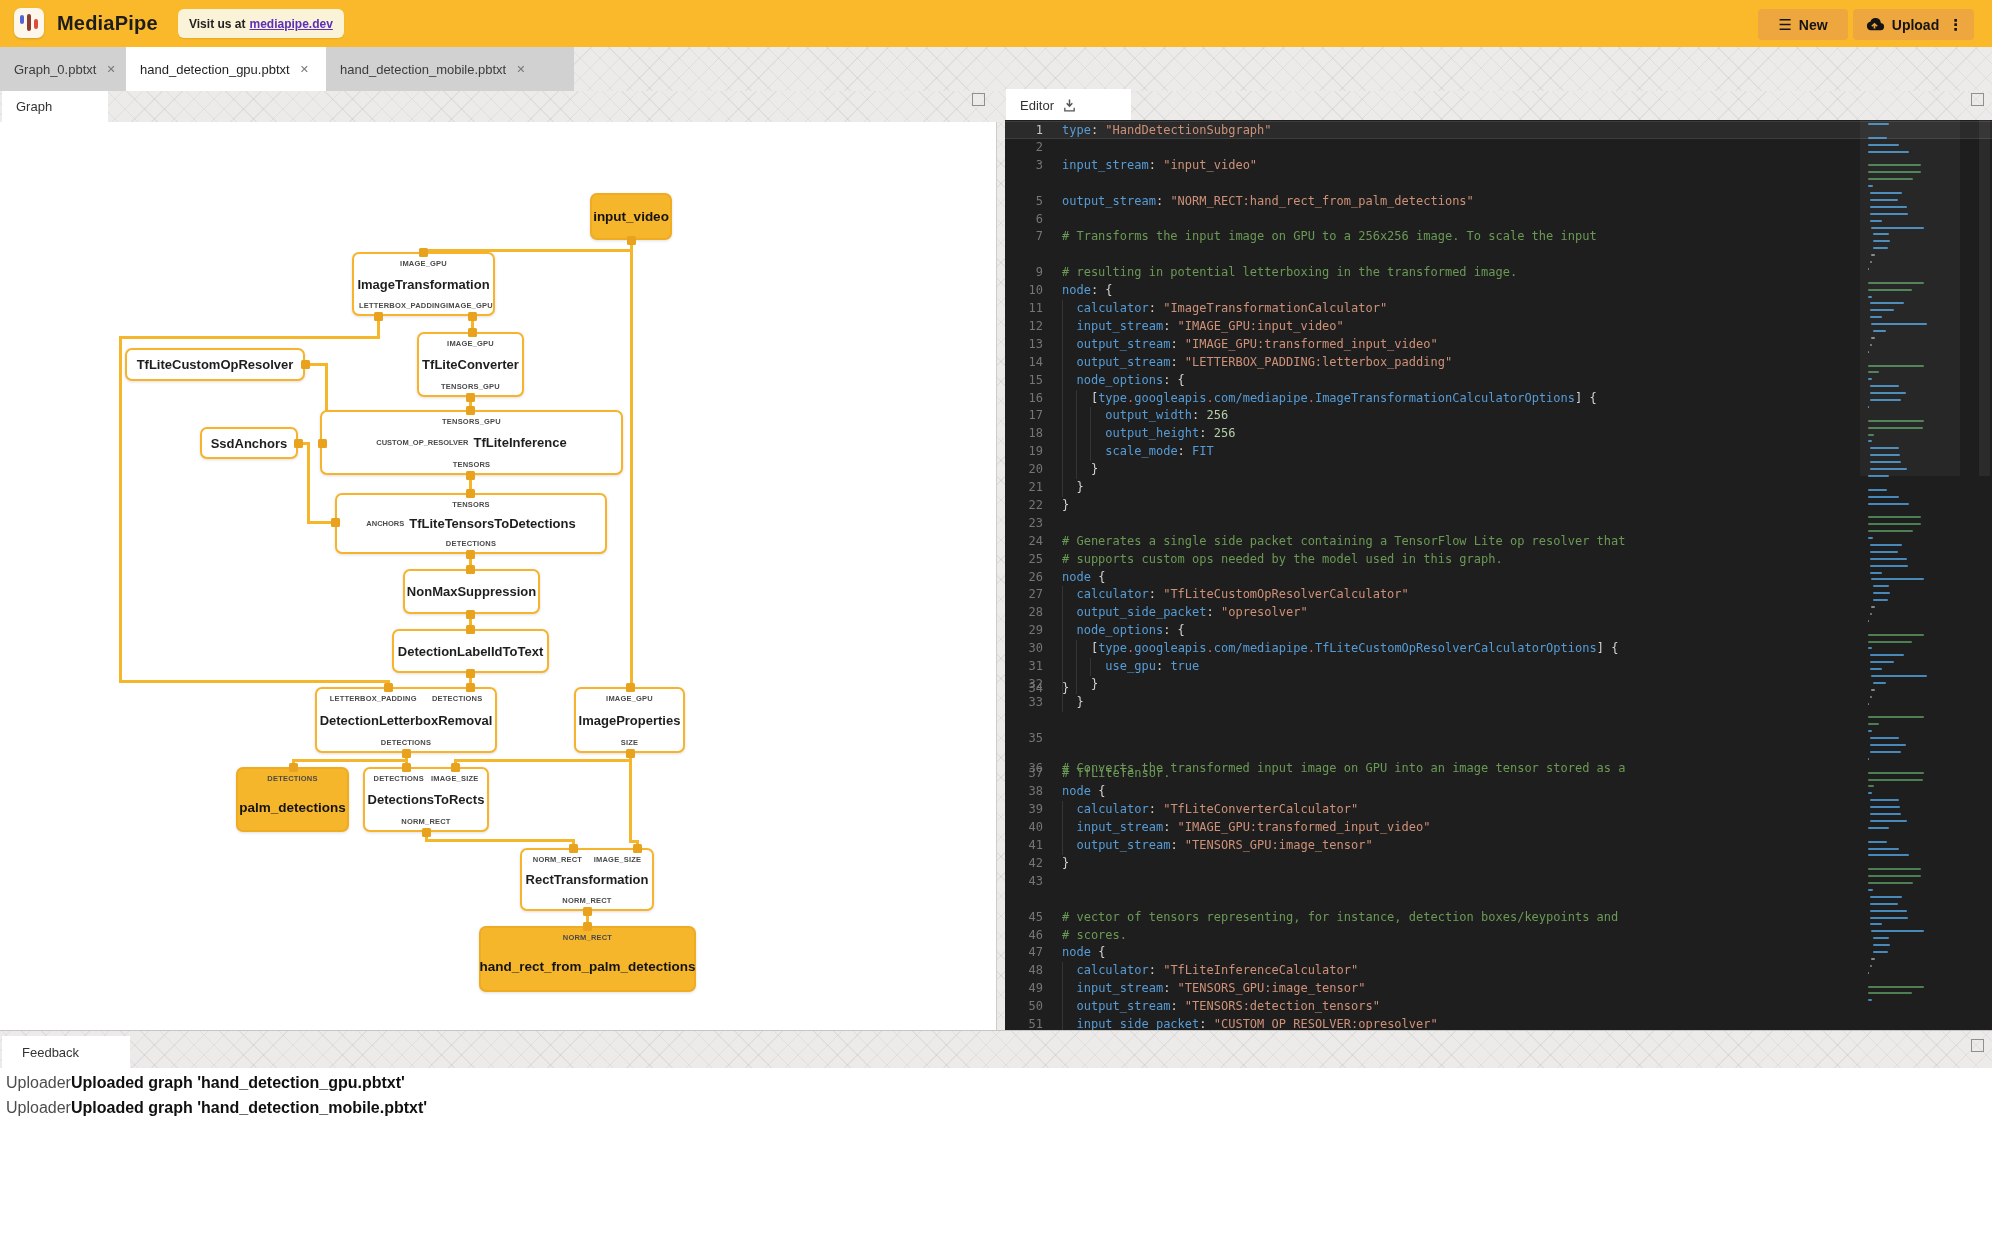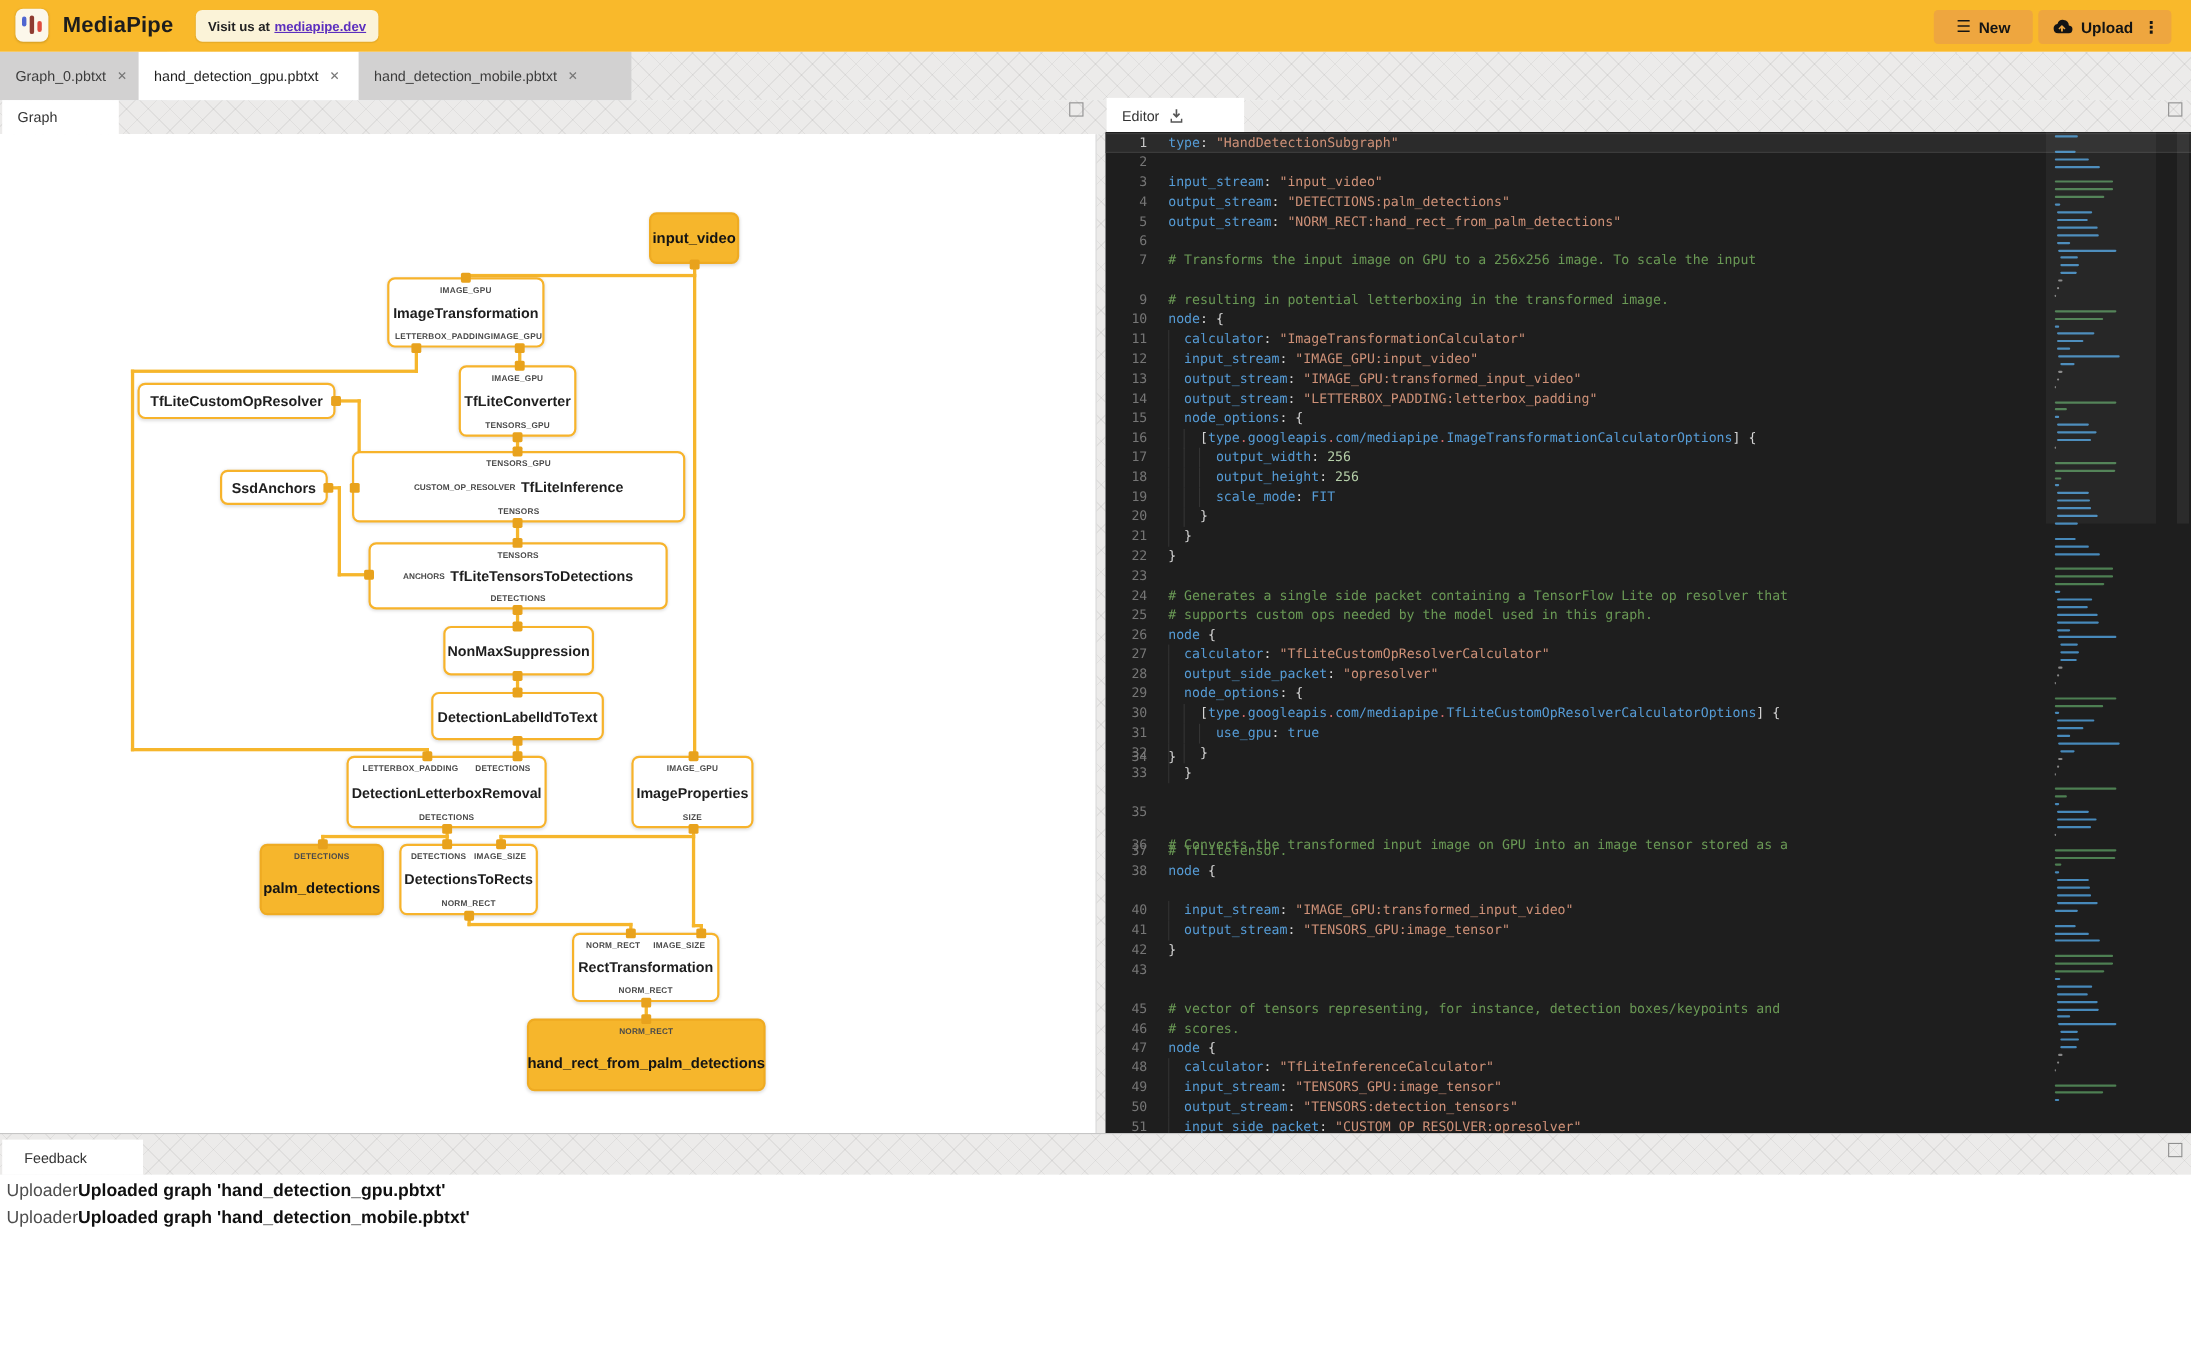--- a/index.html
+++ b/index.html
@@ -468,21 +468,20 @@
       <div class="mrow" style="left: 3px; top: 851.7px; width: 0.72px; background: rgb(154, 154, 154);"></div>
       <div class="mrow" style="left: 3px; top: 865.5px; width: 56.16px; background: rgb(86, 145, 92);"></div>
       <div class="mrow" style="left: 3px; top: 872.4px; width: 43.92px; background: rgb(86, 145, 92);"></div>
       <div class="mrow" style="left: 3px; top: 879.3px; width: 4.32px; background: rgb(79, 156, 214);"></div>
     </div>
   <div id="mmviewport"></div>
   <div id="vscroll"></div>
 <div class="cline cur" style="top: 1px;"><span class="lnum">1</span><span class="codetext"><span class="tk">type</span><span class="tp">: </span><span class="ts">"HandDetectionSubgraph"</span></span></div>
     <div class="cline" style="top: 18.9px;"><span class="lnum">2</span><span class="codetext"></span></div>
     <div class="cline" style="top: 36.8px;"><span class="lnum">3</span><span class="codetext"><span class="tk">input_stream</span><span class="tp">: </span><span class="ts">"input_video"</span></span></div>
-    <div class="cline" style="top: 54.7px;"><span class="lnum">4</span><span class="codetext"><span class="tk">output_stream</span><span class="tp">: </span><span class="ts">"DETECTIONS:palm_detections"</span></span></div>
     <div class="cline" style="top: 72.6px;"><span class="lnum">5</span><span class="codetext"><span class="tk">output_stream</span><span class="tp">: </span><span class="ts">"NORM_RECT:hand_rect_from_palm_detections"</span></span></div>
     <div class="cline" style="top: 90.5px;"><span class="lnum">6</span><span class="codetext"></span></div>
     <div class="cline" style="top: 108.4px;"><span class="lnum">7</span><span class="codetext"><span class="tc"># Transforms the input image on GPU to a 256x256 image. To scale the input</span></span></div>
     <div class="cline" style="top: 144.2px;"><span class="lnum">9</span><span class="codetext"><span class="tc"># resulting in potential letterboxing in the transformed image.</span></span></div>
     <div class="cline" style="top: 162.1px;"><span class="lnum">10</span><span class="codetext"><span class="tk">node</span><span class="tp">: {</span></span></div>
     <div class="cline" style="top: 180px;"><div class="guide" style="left: 56.5px;"></div><span class="lnum">11</span><span class="codetext"><span>  </span><span class="tk">calculator</span><span class="tp">: </span><span class="ts">"ImageTransformationCalculator"</span></span></div>
     <div class="cline" style="top: 197.9px;"><div class="guide" style="left: 56.5px;"></div><span class="lnum">12</span><span class="codetext"><span>  </span><span class="tk">input_stream</span><span class="tp">: </span><span class="ts">"IMAGE_GPU:input_video"</span></span></div>
     <div class="cline" style="top: 215.8px;"><div class="guide" style="left: 56.5px;"></div><span class="lnum">13</span><span class="codetext"><span>  </span><span class="tk">output_stream</span><span class="tp">: </span><span class="ts">"IMAGE_GPU:transformed_input_video"</span></span></div>
     <div class="cline" style="top: 233.7px;"><div class="guide" style="left: 56.5px;"></div><span class="lnum">14</span><span class="codetext"><span>  </span><span class="tk">output_stream</span><span class="tp">: </span><span class="ts">"LETTERBOX_PADDING:letterbox_padding"</span></span></div>
     <div class="cline" style="top: 251.6px;"><div class="guide" style="left: 56.5px;"></div><span class="lnum">15</span><span class="codetext"><span>  </span><span class="tk">node_options</span><span class="tp">: {</span></span></div>
@@ -502,20 +501,21 @@
     <div class="cline" style="top: 502.2px;"><div class="guide" style="left: 56.5px;"></div><span class="lnum">29</span><span class="codetext"><span>  </span><span class="tk">node_options</span><span class="tp">: {</span></span></div>
     <div class="cline" style="top: 520.1px;"><div class="guide" style="left: 56.5px;"></div><div class="guide" style="left: 70.95px;"></div><span class="lnum">30</span><span class="codetext"><span>    </span><span class="tp">[</span><span class="tb">type</span><span class="td">.</span><span class="tb">googleapis</span><span class="td">.</span><span class="tb">com/mediapipe</span><span class="td">.</span><span class="tb">TfLiteCustomOpResolverCalculatorOptions</span><span class="tp">] {</span></span></div>
     <div class="cline" style="top: 538px;"><div class="guide" style="left: 56.5px;"></div><div class="guide" style="left: 70.95px;"></div><div class="guide" style="left: 85.4px;"></div><span class="lnum">31</span><span class="codetext"><span>      </span><span class="tk">use_gpu</span><span class="tp">: </span><span class="te">true</span></span></div>
     <div class="cline" style="top: 555.9px;"><div class="guide" style="left: 56.5px;"></div><div class="guide" style="left: 70.95px;"></div><span class="lnum">32</span><span class="codetext"><span>    </span><span class="tp">}</span></span></div>
     <div class="cline" style="top: 573.8px;"><div class="guide" style="left: 56.5px;"></div><span class="lnum">33</span><span class="codetext"><span>  </span><span class="tp">}</span></span></div>
     <div class="cline" style="top: 560px;"><span class="lnum">34</span><span class="codetext"><span class="tp">}</span></span></div>
     <div class="cline" style="top: 609.6px;"><span class="lnum">35</span><span class="codetext"></span></div>
     <div class="cline" style="top: 640px;"><span class="lnum">36</span><span class="codetext"><span class="tc"># Converts the transformed input image on GPU into an image tensor stored as a</span></span></div>
     <div class="cline" style="top: 645.4px;"><span class="lnum">37</span><span class="codetext"><span class="tc"># TfLiteTensor.</span></span></div>
     <div class="cline" style="top: 663.3px;"><span class="lnum">38</span><span class="codetext"><span class="tk">node</span><span class="tp"> {</span></span></div>
+    <div class="cline" style="top: 681.2px;"><div class="guide" style="left: 56.5px;"></div><span class="lnum">39</span><span class="codetext"><span>  </span><span class="tk">calculator</span><span class="tp">: </span><span class="ts">"TfLiteConverterCalculator"</span></span></div>
     <div class="cline" style="top: 699.1px;"><div class="guide" style="left: 56.5px;"></div><span class="lnum">40</span><span class="codetext"><span>  </span><span class="tk">input_stream</span><span class="tp">: </span><span class="ts">"IMAGE_GPU:transformed_input_video"</span></span></div>
     <div class="cline" style="top: 717px;"><div class="guide" style="left: 56.5px;"></div><span class="lnum">41</span><span class="codetext"><span>  </span><span class="tk">output_stream</span><span class="tp">: </span><span class="ts">"TENSORS_GPU:image_tensor"</span></span></div>
     <div class="cline" style="top: 734.9px;"><span class="lnum">42</span><span class="codetext"><span class="tp">}</span></span></div>
     <div class="cline" style="top: 752.8px;"><span class="lnum">43</span><span class="codetext"></span></div>
     <div class="cline" style="top: 788.6px;"><span class="lnum">45</span><span class="codetext"><span class="tc"># vector of tensors representing, for instance, detection boxes/keypoints and</span></span></div>
     <div class="cline" style="top: 806.5px;"><span class="lnum">46</span><span class="codetext"><span class="tc"># scores.</span></span></div>
     <div class="cline" style="top: 824.4px;"><span class="lnum">47</span><span class="codetext"><span class="tk">node</span><span class="tp"> {</span></span></div>
     <div class="cline" style="top: 842.3px;"><div class="guide" style="left: 56.5px;"></div><span class="lnum">48</span><span class="codetext"><span>  </span><span class="tk">calculator</span><span class="tp">: </span><span class="ts">"TfLiteInferenceCalculator"</span></span></div>
     <div class="cline" style="top: 860.2px;"><div class="guide" style="left: 56.5px;"></div><span class="lnum">49</span><span class="codetext"><span>  </span><span class="tk">input_stream</span><span class="tp">: </span><span class="ts">"TENSORS_GPU:image_tensor"</span></span></div>
     <div class="cline" style="top: 878.1px;"><div class="guide" style="left: 56.5px;"></div><span class="lnum">50</span><span class="codetext"><span>  </span><span class="tk">output_stream</span><span class="tp">: </span><span class="ts">"TENSORS:detection_tensors"</span></span></div>

